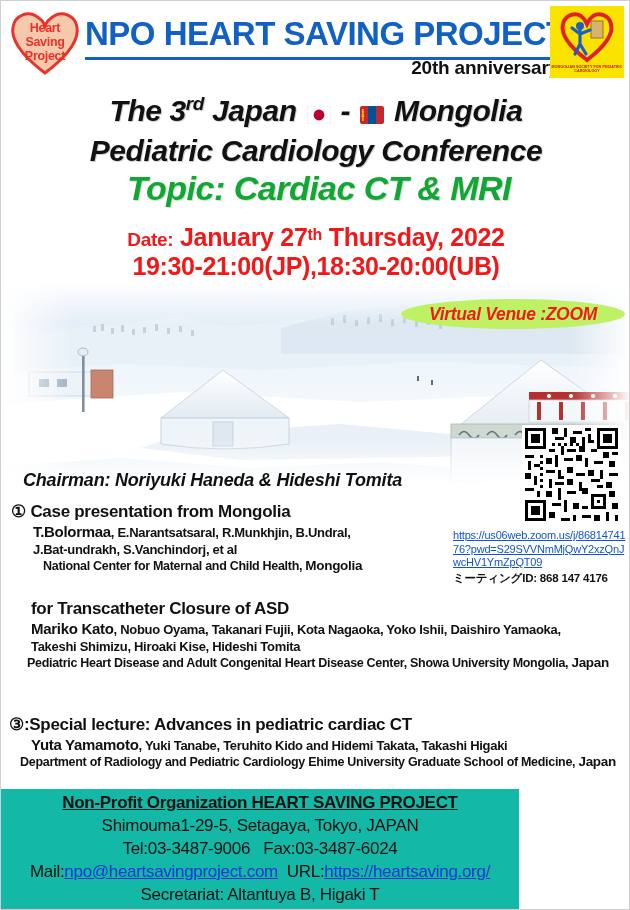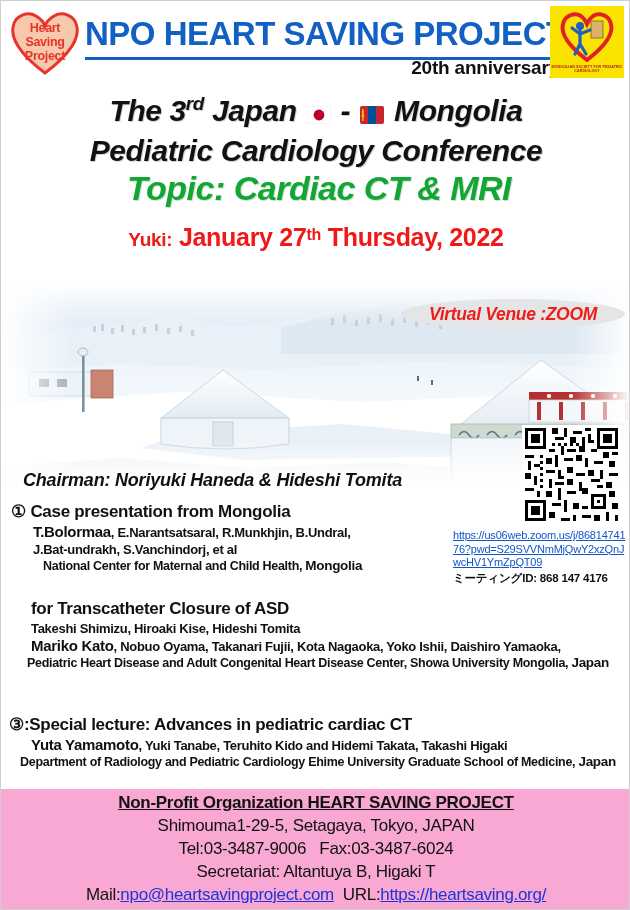--- a/index.html
+++ b/index.html
@@ -173,21 +173,21 @@
     position: absolute; right: 0; top: 0;
     width: 60px; height: 200px;
     background: linear-gradient(to left, #ffffff 0%, rgba(255,255,255,0) 100%);
   }
 
   
   .venue {
     position: absolute;
     left: 400px; top: 298px;
     width: 224px; height: 30px;
-    background: #e5e5e5;
+    background: #bef264;
     border-radius: 50%;
     text-align: center;
     line-height: 30px;
     font-size: 17.5px;
     font-style: italic;
     font-weight: bold;
     color: #ee1c1c;
     letter-spacing: -0.3px;
   }
 
@@ -268,22 +268,22 @@
   .p-affil .country { font-size: 13.5px; }
 
   .ind1 { margin-left: 22px; }
   .ind2 { margin-left: 32px; }
   .ind-c { text-align: center; }
 
   
   .footer {
     position: absolute;
     left: 0; top: 788px;
-    width: 630px; height: 122px;
-    background: #f9a8d4;
+    width: 518px; height: 122px;
+    background: #14b8a6;
     text-align: center;
   }
   .f-title {
     margin-top: 4px;
     font-size: 17px;
     font-weight: bold;
     color: #111111;
     text-decoration: underline;
     letter-spacing: -0.3px;
   }
@@ -348,22 +348,23 @@
               <rect x="1.5" y="10.1" width="2.7" height="1"></rect>
             </g>
           </svg></span><span> Mongolia</span>
     </div>
     <div>Pediatric Cardiology Conference</div>
   </div>
 
   <div class="topic">Topic:  Cardiac CT &amp; MRI</div>
 
   <div class="date-line1">
-    <span class="date-label">Yuki:</span><span class="date-main"> January 27</span><sup class="date-main" style="font-size:16px;">th</sup><span class="date-main"> Thursday, 2022</span>
-  </div>
+    <span class="date-label">Date:</span><span class="date-main"> January 27</span><sup class="date-main" style="font-size:16px;">th</sup><span class="date-main"> Thursday, 2022</span>
+  </div>
+  <div class="date-line2">19:30-21:00(JP),18:30-20:00(UB)</div>
 
   <div class="photo">
     <svg width="630" height="200" viewBox="0 0 630 200" aria-hidden="true">
       <defs>
         <linearGradient id="skyg" x1="0" y1="0" x2="0" y2="1">
           <stop offset="0%" stop-color="#dfeaf6"></stop>
           <stop offset="70%" stop-color="#f3f8fc"></stop>
           <stop offset="100%" stop-color="#ffffff"></stop>
         </linearGradient>
         <linearGradient id="snowg" x1="0" y1="0" x2="0" y2="1">
@@ -582,36 +583,36 @@
       <span class="num">①</span>
       <span>Case presentation from Mongolia</span>
     </div>
     <div class="p-authors ind1"><span class="p-authors-lead">T.Bolormaa</span><span>, E.Narantsatsaral, R.Munkhjin, B.Undral,</span></div>
     <div class="p-authors ind1">J.Bat-undrakh, S.Vanchindorj,  et al</div>
     <div class="p-affil ind2"><span>National Center for Maternal and Child Health, </span><span class="country">Mongolia</span></div>
   </div>
 
   <div class="prog p2">
     <div class="p-title" style="margin-left:22px;">for Transcatheter Closure of ASD</div>
+    <div class="p-authors ind1"><span class="p-authors-lead">Mariko Kato</span><span>, Nobuo Oyama, Takanari Fujii, Kota Nagaoka, Yoko Ishii, Daishiro Yamaoka,</span></div>
     <div class="p-authors ind1">Takeshi Shimizu, Hiroaki Kise, Hideshi Tomita</div>
-    <div class="p-authors ind1"><span class="p-authors-lead">Mariko Kato</span><span>, Nobuo Oyama, Takanari Fujii, Kota Nagaoka, Yoko Ishii, Daishiro Yamaoka,</span></div>
     <div class="p-affil ind-c"><span>Pediatric Heart Disease and Adult Congenital Heart Disease Center, Showa University Mongolia, </span><span class="country">Japan</span></div>
   </div>
 
   <div class="prog p3">
     <div class="p-title">
       <span class="num">③</span><span>:Special lecture: Advances in pediatric cardiac CT</span>
     </div>
     <div class="p-authors ind1"><span class="p-authors-lead">Yuta Yamamoto</span><span>, Yuki Tanabe, Teruhito Kido and Hidemi Takata, Takashi Higaki</span></div>
     <div class="p-affil ind-c"><span>Department of Radiology and Pediatric Cardiology Ehime University Graduate School of Medicine, </span><span class="country">Japan</span></div>
   </div>
 
   <div class="footer">
     <div class="f-title">Non-Profit Organization HEART SAVING PROJECT</div>
     <div class="f-line">Shimouma1-29-5, Setagaya, Tokyo, JAPAN</div>
     <div class="f-line">
       <span>Tel:03-3487-9006</span>&nbsp;&nbsp;&nbsp;<span>Fax:03-3487-6024</span>
     </div>
+    <div class="f-line"><span>Mail:</span><span class="f-link">npo@heartsavingproject.com</span>&nbsp;&nbsp;<span>URL:</span><span class="f-link">https://heartsaving.org/</span></div>
     <div class="f-line">Secretariat: Altantuya B, Higaki T</div>
-    <div class="f-line"><span>Mail:</span><span class="f-link">npo@heartsavingproject.com</span>&nbsp;&nbsp;<span>URL:</span><span class="f-link">https://heartsaving.org/</span></div>
   </div>
 
 </div>
 
 </body></html>

